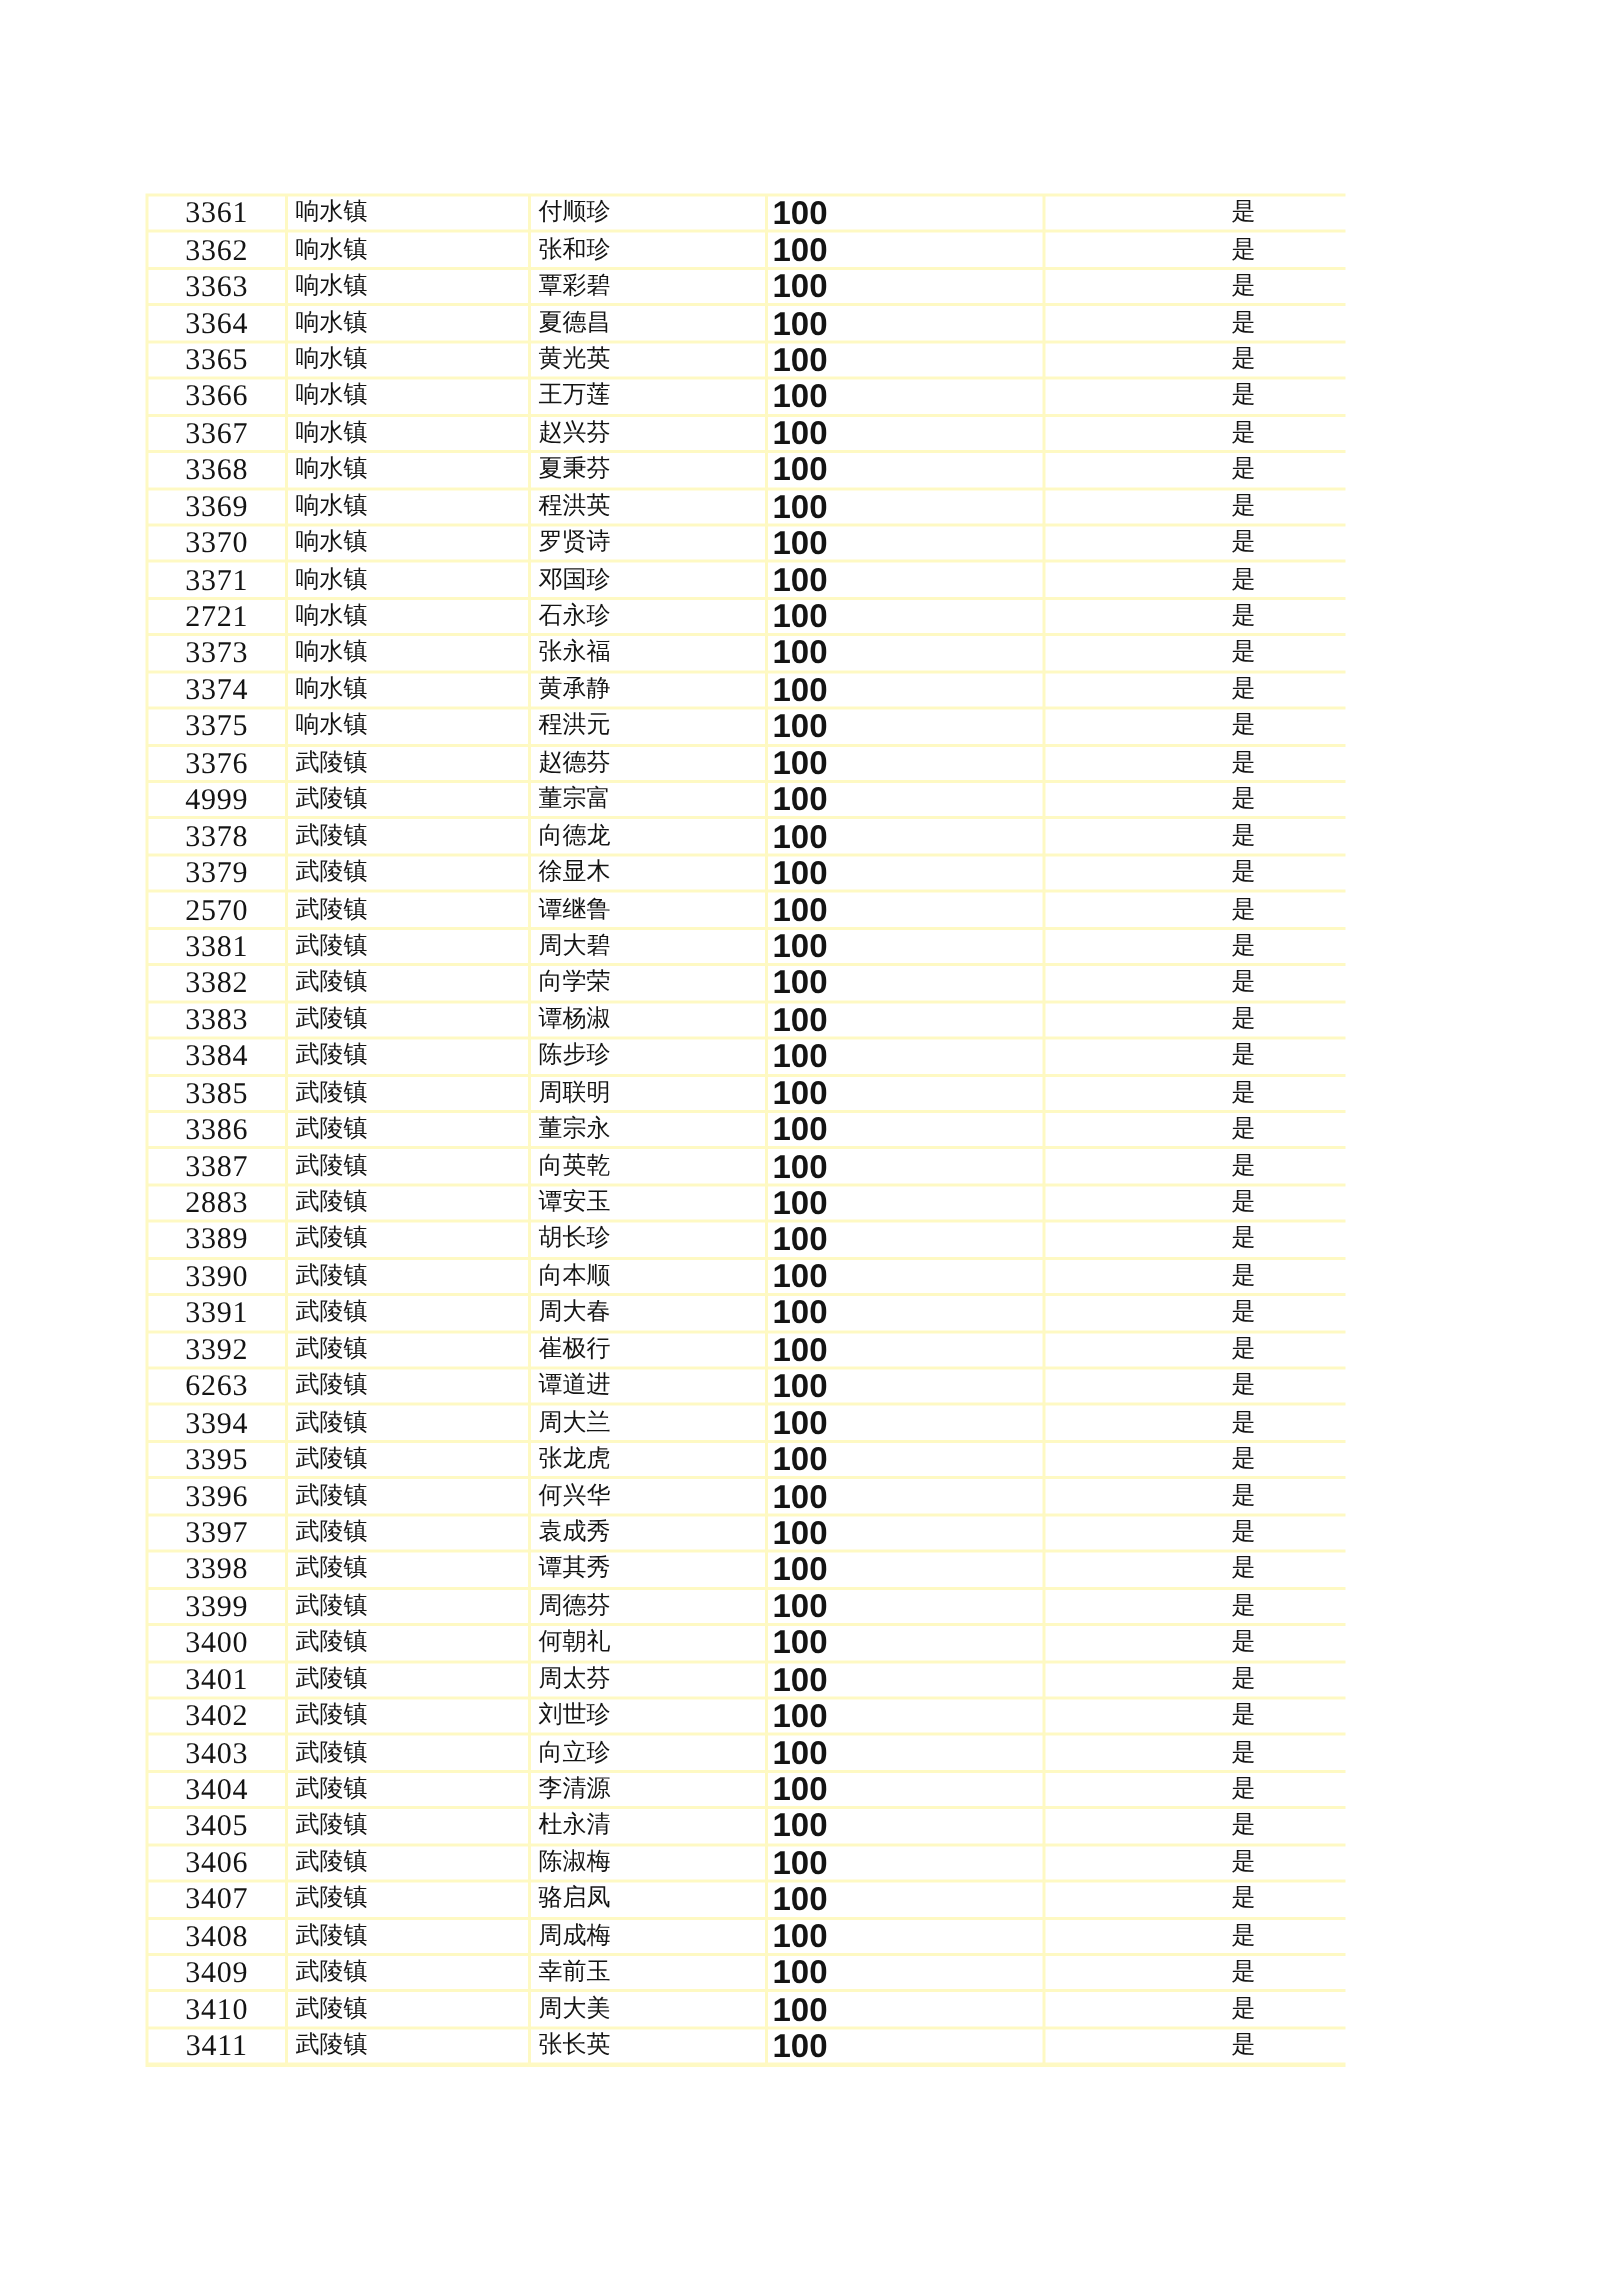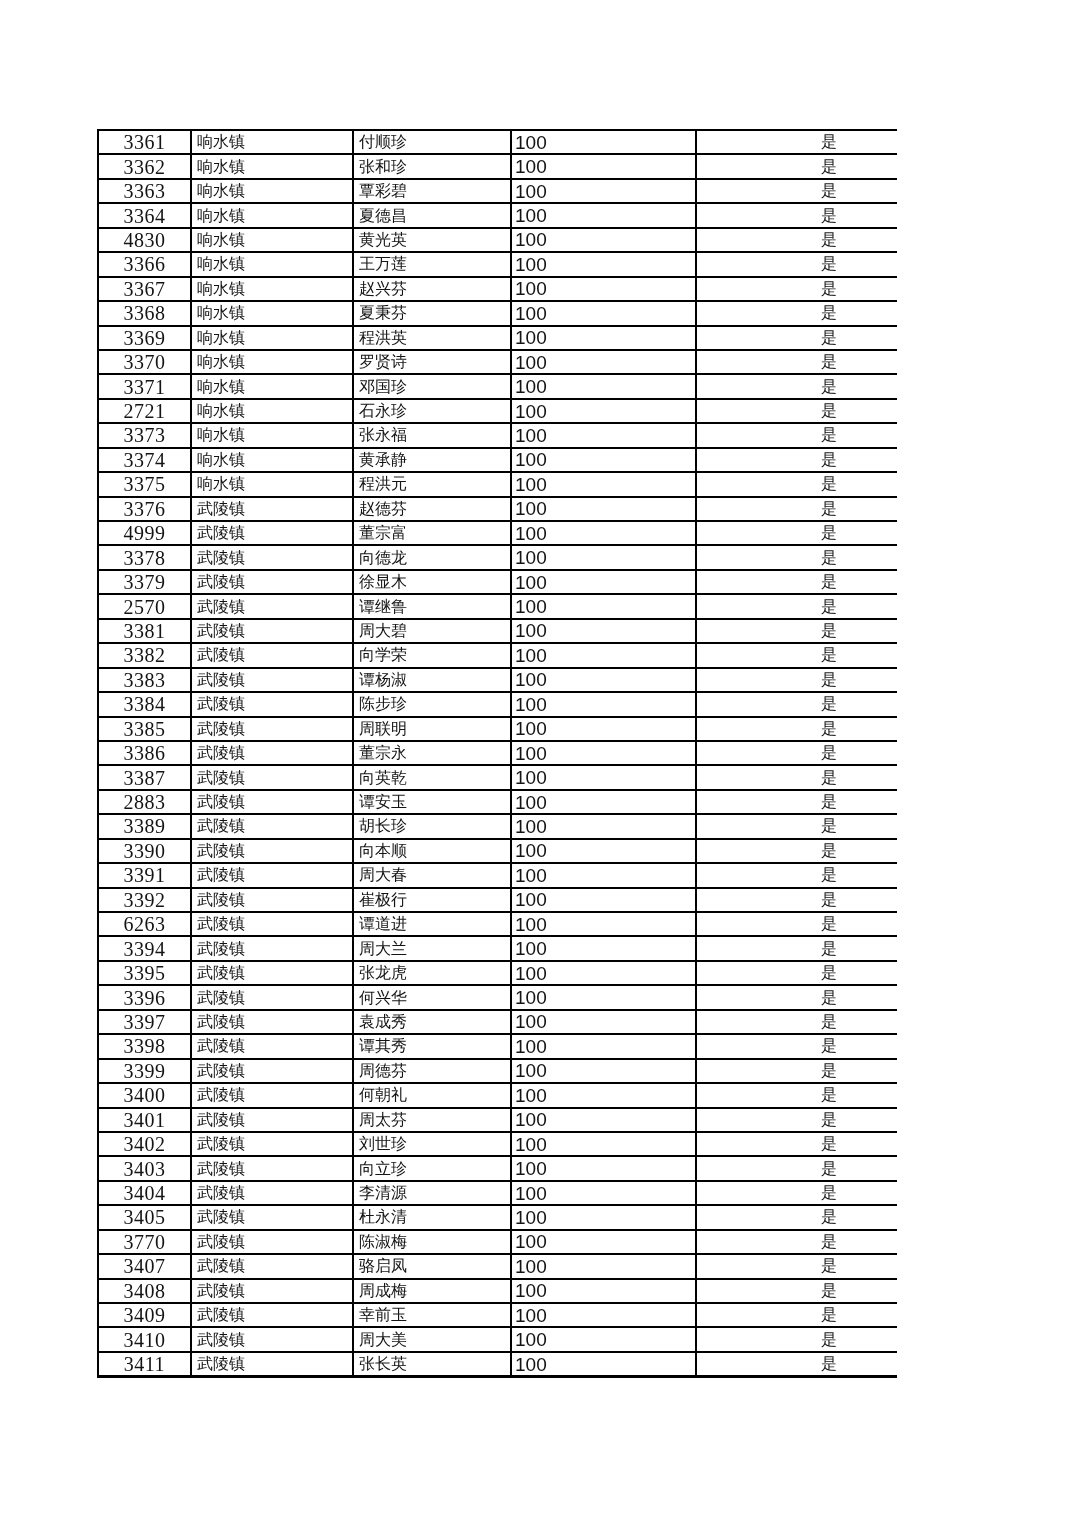--- a/index.html
+++ b/index.html
@@ -21,21 +21,21 @@
     background: #ffffff;
   }
   
   .data-table {
     position: absolute;
     left: 97px;
     top: 129px;
     width: 800px;
     height: 1249px;
     box-sizing: border-box;
-    background: #000000;
+    background: #fef9c3;
     display: grid;
     grid-template-columns: 91px 160px 156px 183px 264px;
     grid-auto-rows: 22.45px;
     gap: 2px;
     padding: 2px;
   }
   .cell {
     background: #ffffff;
     display: flex;
     align-items: center;
@@ -53,21 +53,22 @@
   
   .cell.c1, .cell.c2 {
     padding-left: 5px;
     font-family: "Liberation Serif", serif;
     font-size: 16px;
   }
   
   .cell.c3 {
     padding-left: 3px;
     font-family: "Liberation Sans", sans-serif;
-    font-size: 19px;
+    font-size: 22px;
+    font-weight: bold;
   }
   
   .cell.c4 {
     justify-content: center;
     font-family: "Liberation Serif", serif;
     font-size: 16px;
   }
 </style>
 </head>
 <body>
@@ -87,21 +88,21 @@
       <div class="cell c0">3363</div>
       <div class="cell c1">响水镇</div>
       <div class="cell c2">覃彩碧</div>
       <div class="cell c3">100</div>
       <div class="cell c4">是</div>
       <div class="cell c0">3364</div>
       <div class="cell c1">响水镇</div>
       <div class="cell c2">夏德昌</div>
       <div class="cell c3">100</div>
       <div class="cell c4">是</div>
-      <div class="cell c0">4830</div>
+      <div class="cell c0">3365</div>
       <div class="cell c1">响水镇</div>
       <div class="cell c2">黄光英</div>
       <div class="cell c3">100</div>
       <div class="cell c4">是</div>
       <div class="cell c0">3366</div>
       <div class="cell c1">响水镇</div>
       <div class="cell c2">王万莲</div>
       <div class="cell c3">100</div>
       <div class="cell c4">是</div>
       <div class="cell c0">3367</div>
@@ -292,21 +293,21 @@
       <div class="cell c0">3404</div>
       <div class="cell c1">武陵镇</div>
       <div class="cell c2">李清源</div>
       <div class="cell c3">100</div>
       <div class="cell c4">是</div>
       <div class="cell c0">3405</div>
       <div class="cell c1">武陵镇</div>
       <div class="cell c2">杜永清</div>
       <div class="cell c3">100</div>
       <div class="cell c4">是</div>
-      <div class="cell c0">3770</div>
+      <div class="cell c0">3406</div>
       <div class="cell c1">武陵镇</div>
       <div class="cell c2">陈淑梅</div>
       <div class="cell c3">100</div>
       <div class="cell c4">是</div>
       <div class="cell c0">3407</div>
       <div class="cell c1">武陵镇</div>
       <div class="cell c2">骆启凤</div>
       <div class="cell c3">100</div>
       <div class="cell c4">是</div>
       <div class="cell c0">3408</div>

